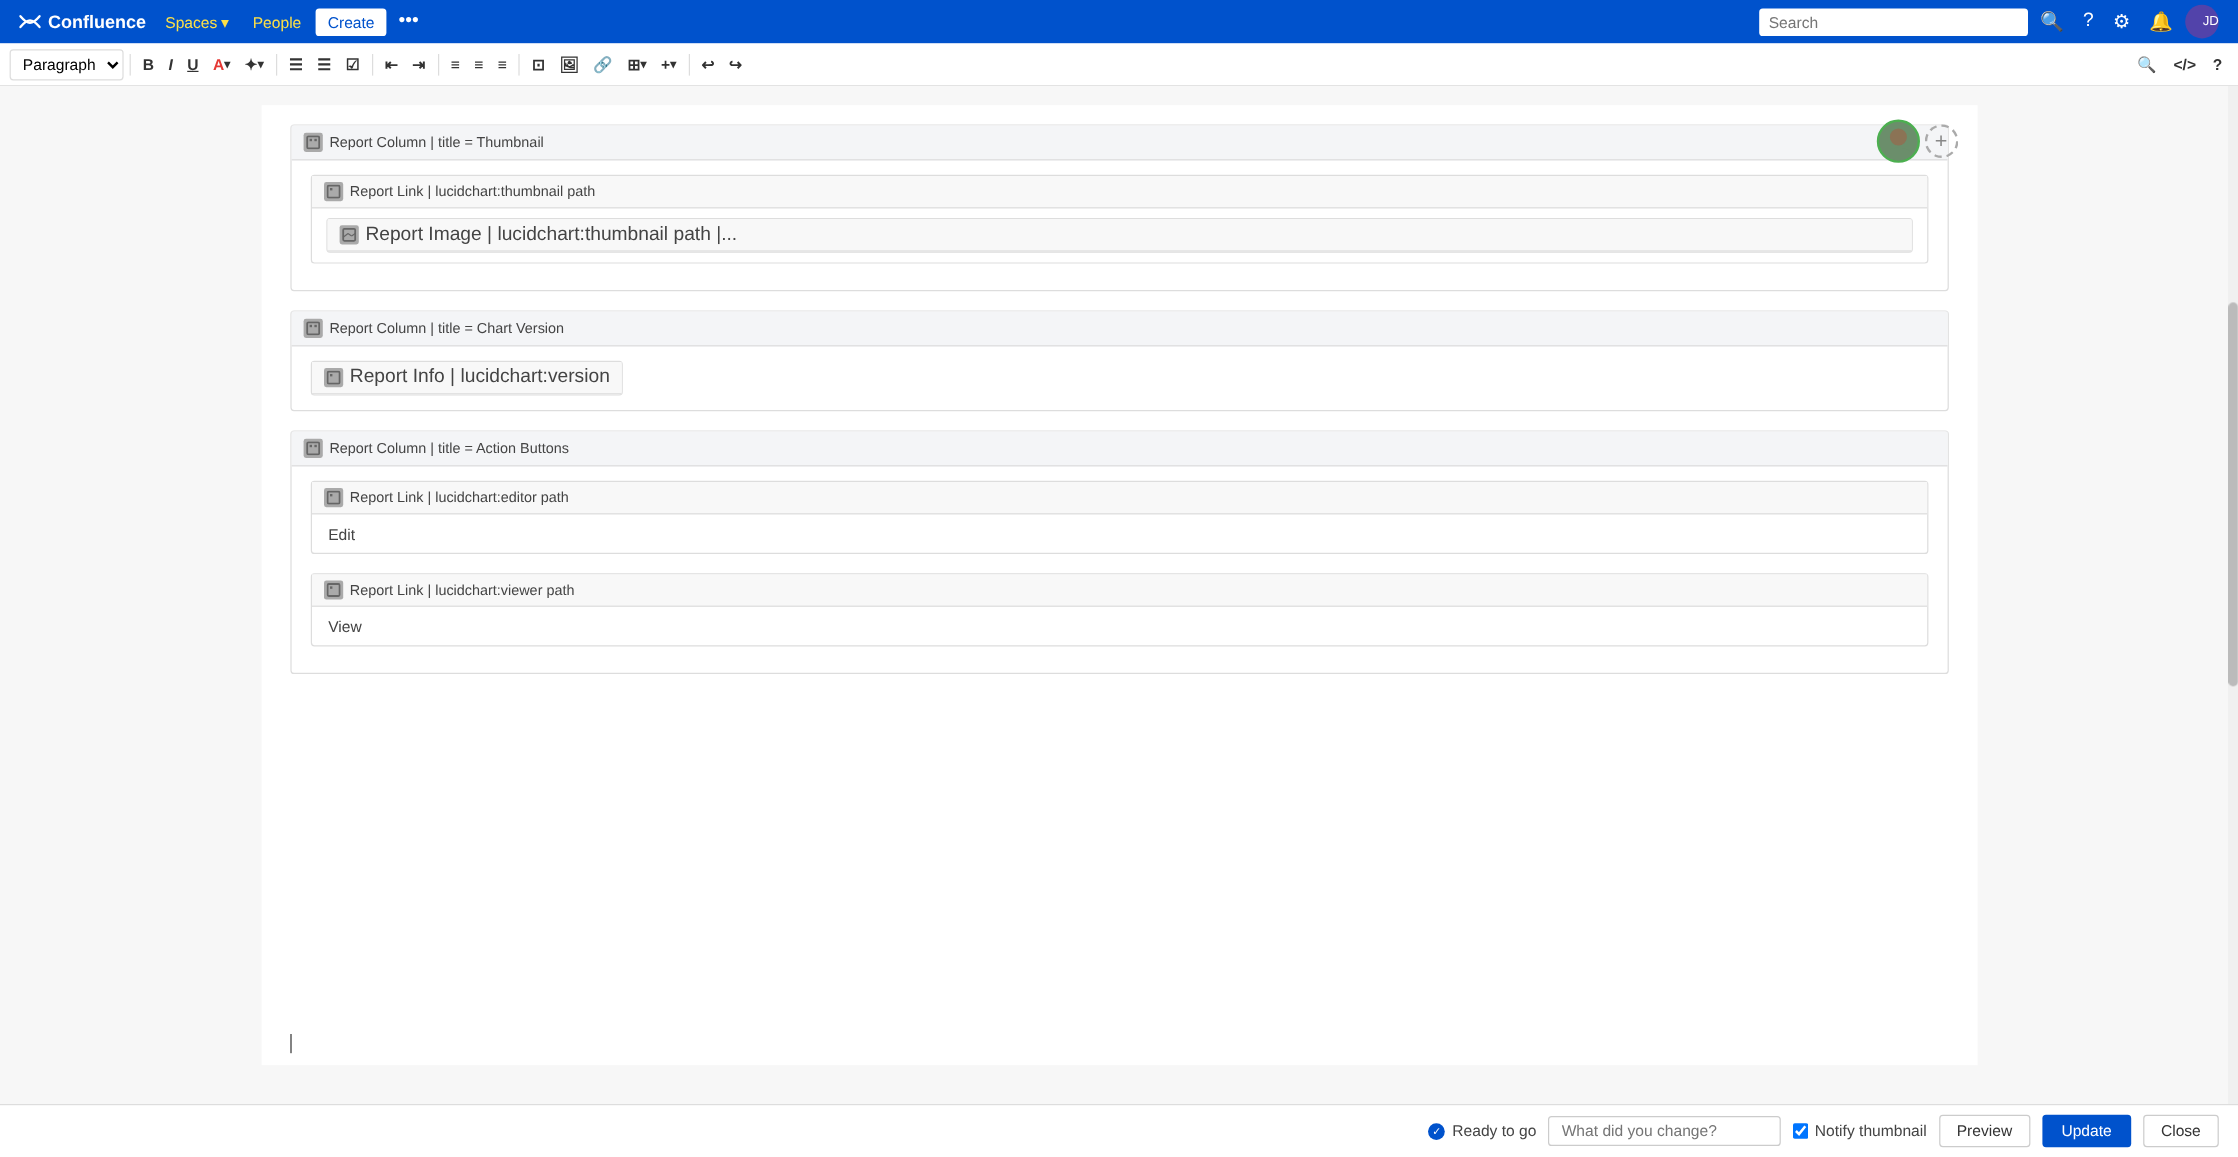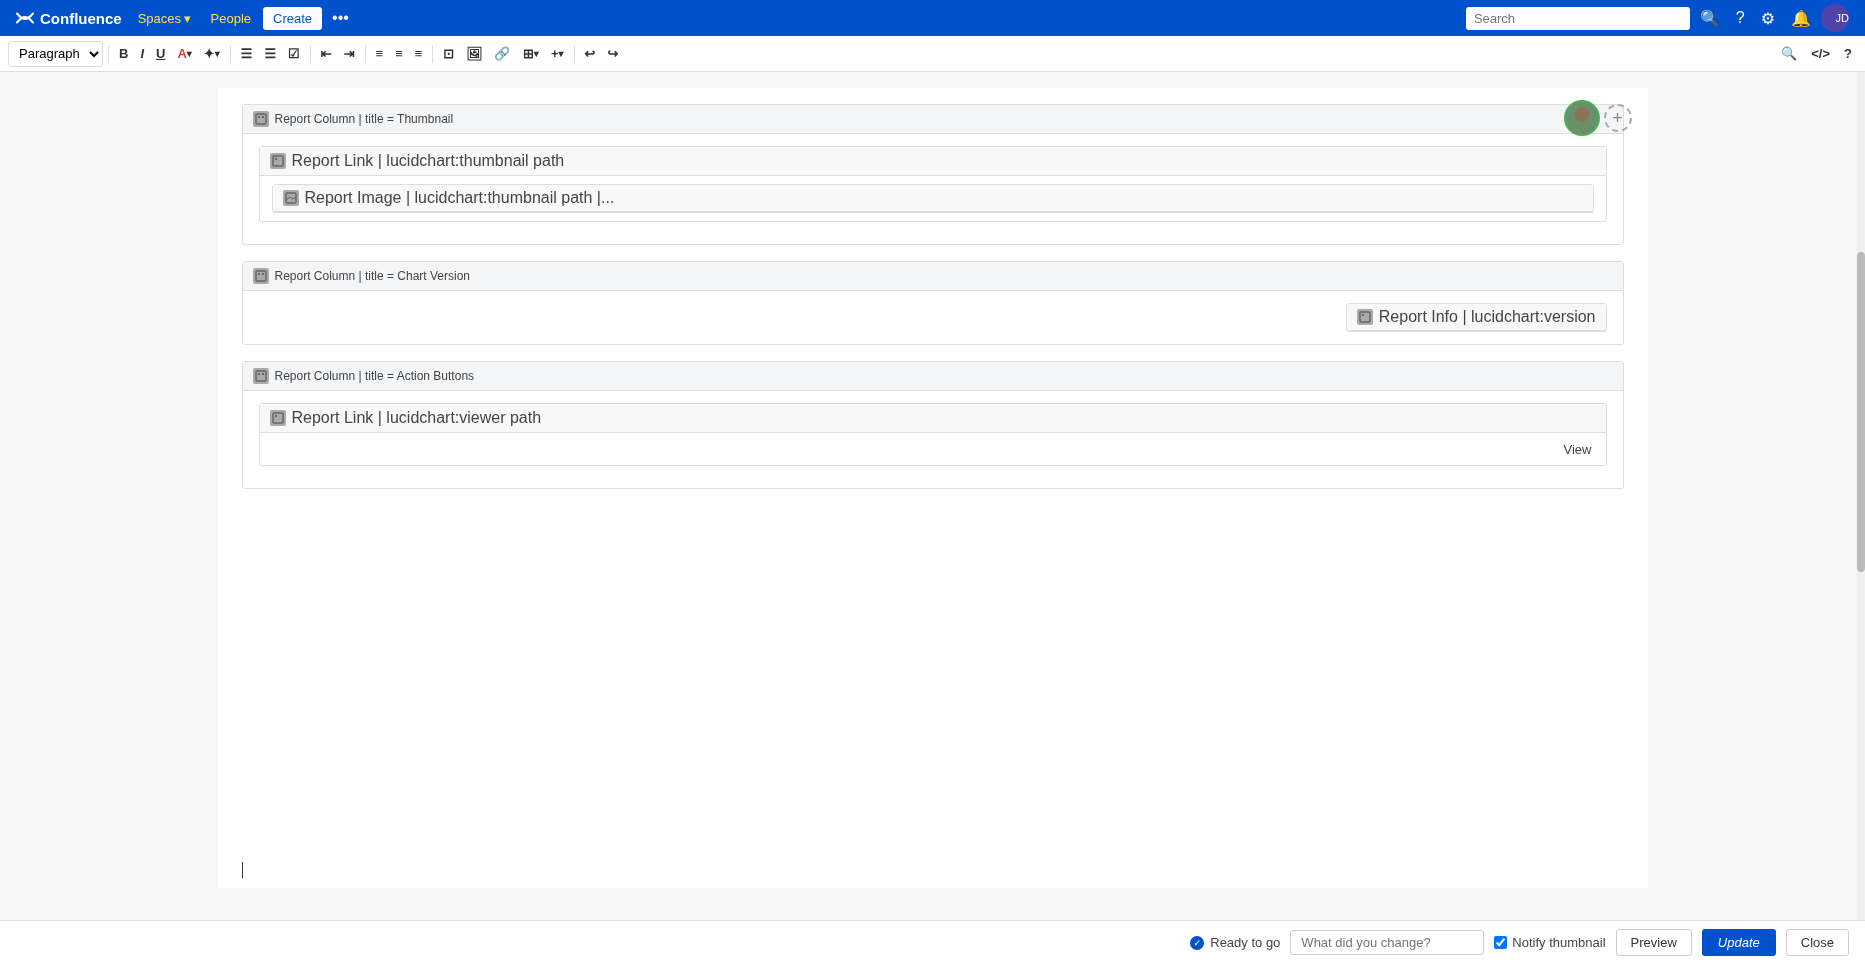--- a/index.html
+++ b/index.html
@@ -120,21 +120,20 @@
       padding: 16px 24px;
       position: relative;
     }
 
     
     .macro-outer {
       border: 1px solid #ddd;
       border-radius: 3px;
       margin-bottom: 16px;
       background: #fff;
-      text-align: right;
     }
     .macro-header {
       background: #f4f5f7;
       border-bottom: 1px solid #ddd;
       padding: 6px 10px;
       font-size: 12px;
       color: #444;
       display: flex;
       align-items: center;
       gap: 6px;
@@ -155,21 +154,21 @@
     .macro-inner {
       border: 1px solid #ddd;
       border-radius: 3px;
       margin-bottom: 10px;
       background: #fff;
     }
     .macro-inner-header {
       background: #f8f8f8;
       border-bottom: 1px solid #ddd;
       padding: 5px 10px;
-      font-size: 16px;
+      font-size: 12px;
       color: #444;
       display: flex;
       align-items: center;
       gap: 6px;
     }
     .macro-inner-body { padding: 8px 12px; }
 
     .macro-deepest {
       border: 1px solid #ddd;
       border-radius: 3px;
@@ -283,21 +282,20 @@
     }
     .update-btn {
       background: #0052CC;
       border: none;
       border-radius: 3px;
       padding: 6px 16px;
       font-size: 13px;
       color: #fff;
       cursor: pointer;
       font-weight: 500;
-      font-style: italic;
     }
     .close-btn {
       background: #fff;
       border: 1px solid #ccc;
       border-radius: 3px;
       padding: 5px 14px;
       font-size: 13px;
       cursor: pointer;
       color: #333;
     }
@@ -533,20 +531,34 @@
           <svg viewBox="0 0 12 12" fill="#666">
               <rect x="1" y="1" width="10" height="10" rx="1" fill="none" stroke="#666" stroke-width="1.5"></rect>
               <rect x="3" y="3" width="2" height="2" fill="#666"></rect>
               <rect x="7" y="3" width="2" height="2" fill="#666"></rect>
             </svg>
         </div>
         <span>Report Column | title = Action Buttons</span>
       </div>
       <div class="macro-body">
 
+        <div class="macro-inner" style="margin-bottom:16px;">
+          <div class="macro-inner-header">
+            <div class="macro-icon">
+              <svg viewBox="0 0 12 12" fill="#666">
+                  <rect x="1" y="1" width="10" height="10" rx="1" fill="none" stroke="#666" stroke-width="1.5"></rect>
+                  <rect x="3" y="3" width="2" height="2" fill="#666"></rect>
+                </svg>
+            </div>
+            <span>Report Link | lucidchart:editor path</span>
+          </div>
+          <div class="macro-inner-body">
+            <span class="edit-text">Edit</span>
+          </div>
+        </div>
 
         <div class="macro-inner">
           <div class="macro-inner-header">
             <div class="macro-icon">
               <svg viewBox="0 0 12 12" fill="#666">
                   <rect x="1" y="1" width="10" height="10" rx="1" fill="none" stroke="#666" stroke-width="1.5"></rect>
                   <rect x="3" y="3" width="2" height="2" fill="#666"></rect>
                 </svg>
             </div>
             <span>Report Link | lucidchart:viewer path</span>

